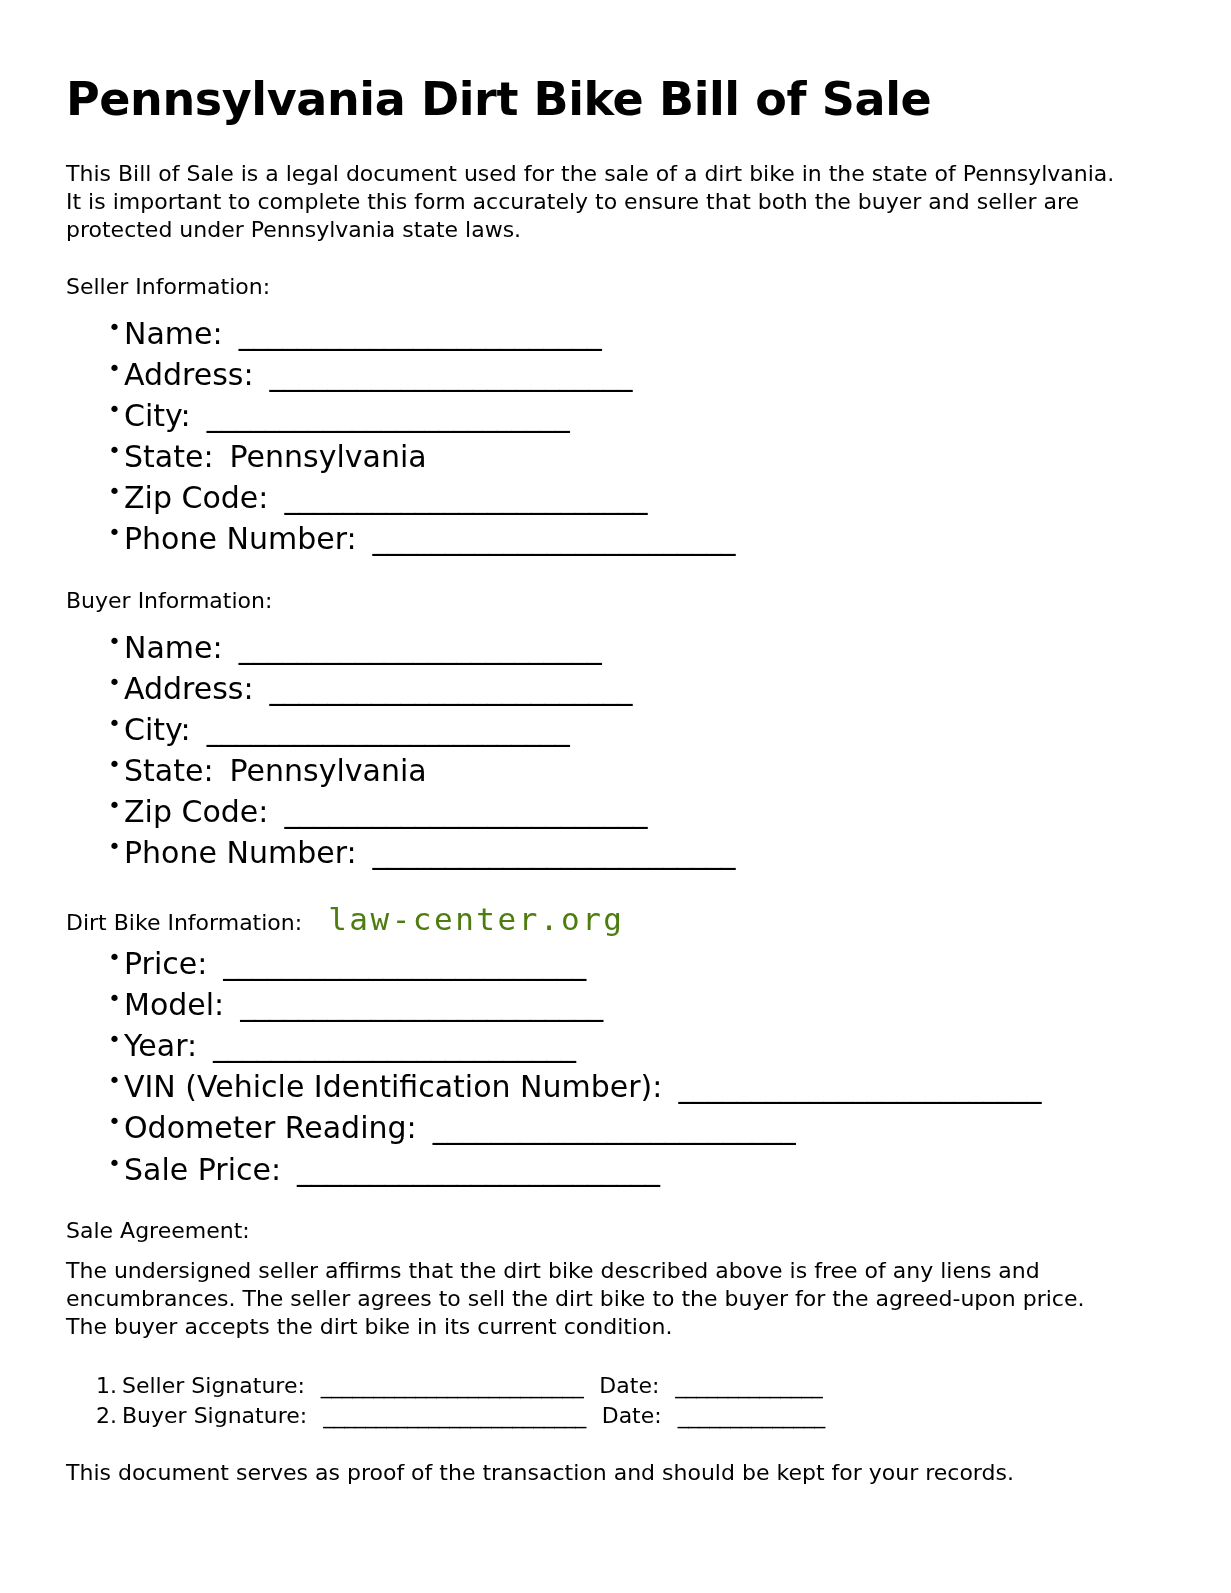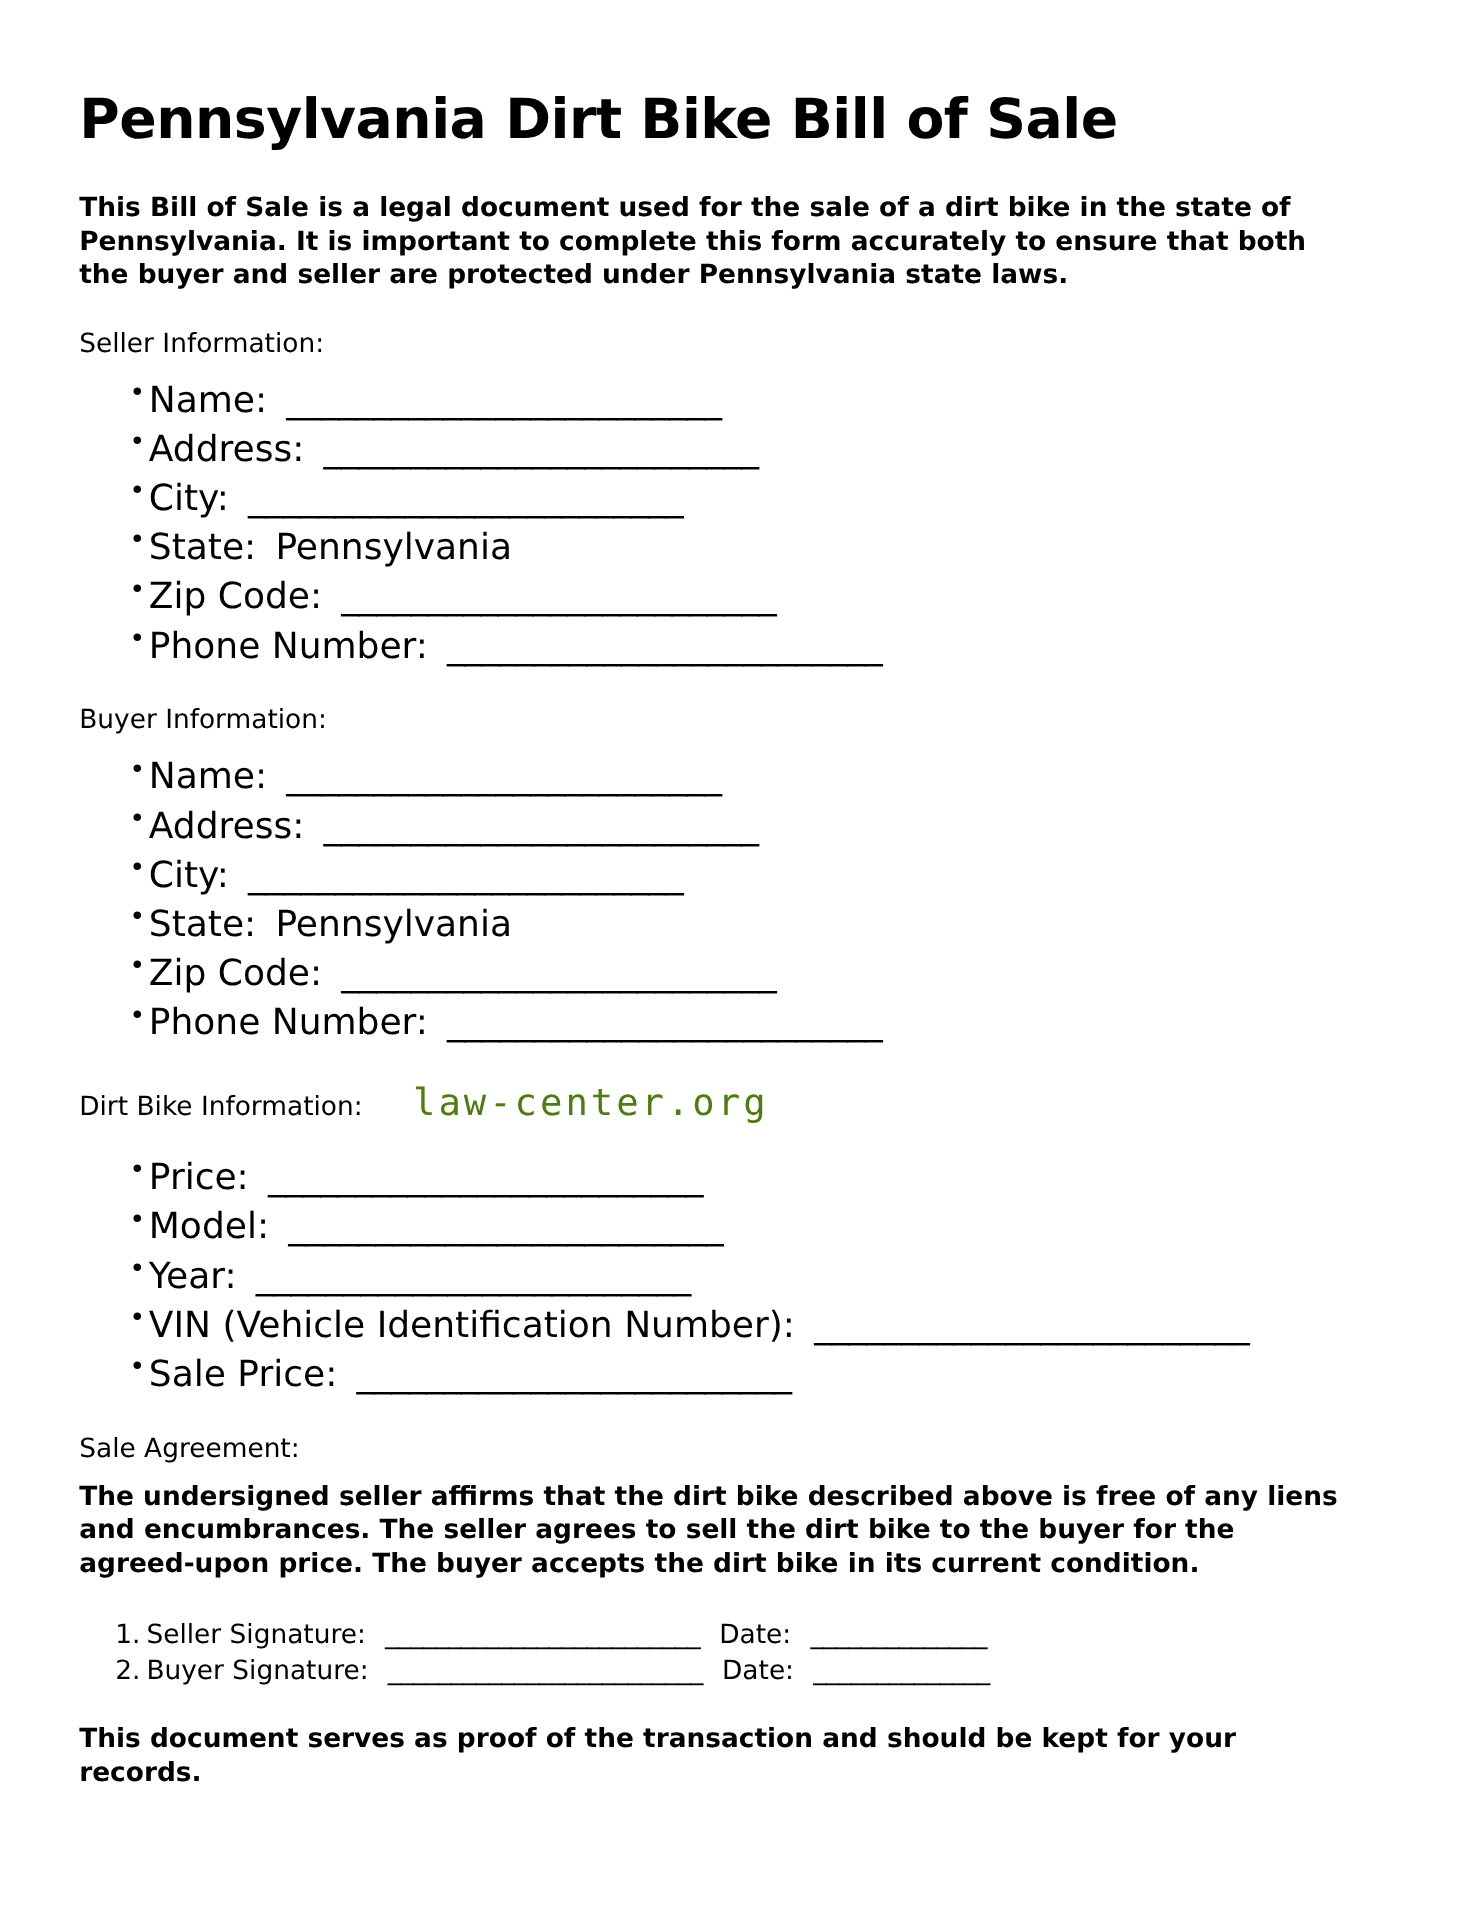--- a/index.html
+++ b/index.html
@@ -27,35 +27,34 @@
     font-weight: bold;
     letter-spacing: -0.4px;
     line-height: 1.12;
     margin: 12px 0 34px 0;
   }
   .para {
     font-size: 22px;
     line-height: 1.28;
     margin: 0 0 30px 0;
     max-width: 1055px;
-    font-weight: bold;
   }
   .para.tight {
     margin-bottom: 26px;
   }
   .section-head {
     font-size: 22px;
     font-weight: normal;
     margin: 0 0 14px 0;
   }
   .head-row {
     display: flex;
     align-items: baseline;
-    gap: 42px;
-    margin: 0 0 24px 0;
+    gap: 26px;
+    margin: 0 0 6px 0;
   }
   .head-row .section-head {
     margin: 0;
   }
   .watermark {
     font-family: "DejaVu Sans Mono", monospace;
     font-size: 31px;
     letter-spacing: 2.5px;
     color: #4d7c0f;
     white-space: nowrap;
@@ -146,20 +145,21 @@
   <div class="head-row">
     <h2 class="section-head">Dirt Bike Information:</h2>
     <span class="watermark">law-center.org</span>
   </div>
 
   <ul class="field-list">
     <li><span>Price:</span><span class="gap"></span><span class="blank">_________________________</span></li>
     <li><span>Model:</span><span class="gap"></span><span class="blank">_________________________</span></li>
     <li><span>Year:</span><span class="gap"></span><span class="blank">_________________________</span></li>
     <li><span>VIN (Vehicle Identification Number):</span><span class="gap"></span><span class="blank">_________________________</span></li>
+    <li><span>Odometer Reading:</span><span class="gap"></span><span class="blank">_________________________</span></li>
     <li><span>Sale Price:</span><span class="gap"></span><span class="blank">_________________________</span></li>
   </ul>
 
   <h2 class="section-head">Sale Agreement:</h2>
 
   <p class="para">The undersigned seller affirms that the dirt bike described above is free of any liens and encumbrances. The seller agrees to sell the dirt bike to the buyer for the agreed-upon price. The buyer accepts the dirt bike in its current condition.</p>
 
 
 
   <ol class="sig-list">

